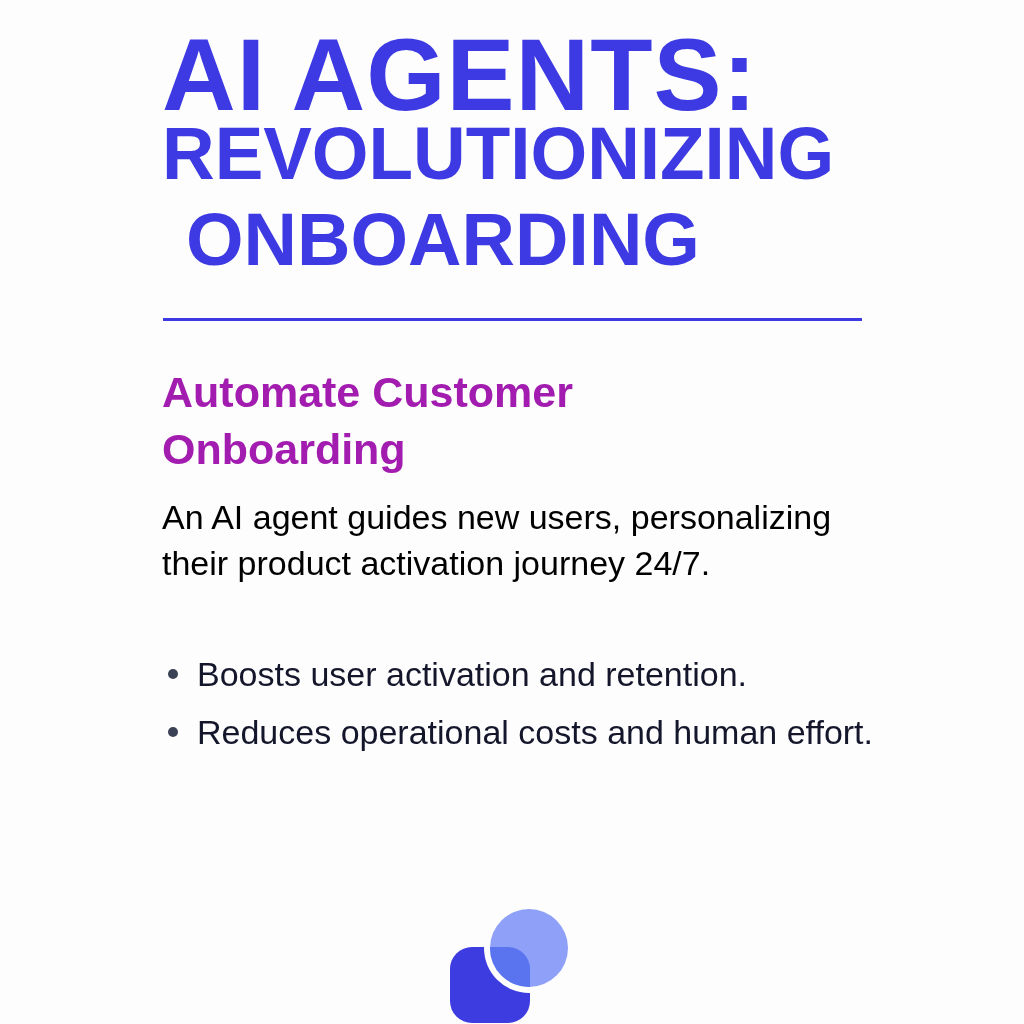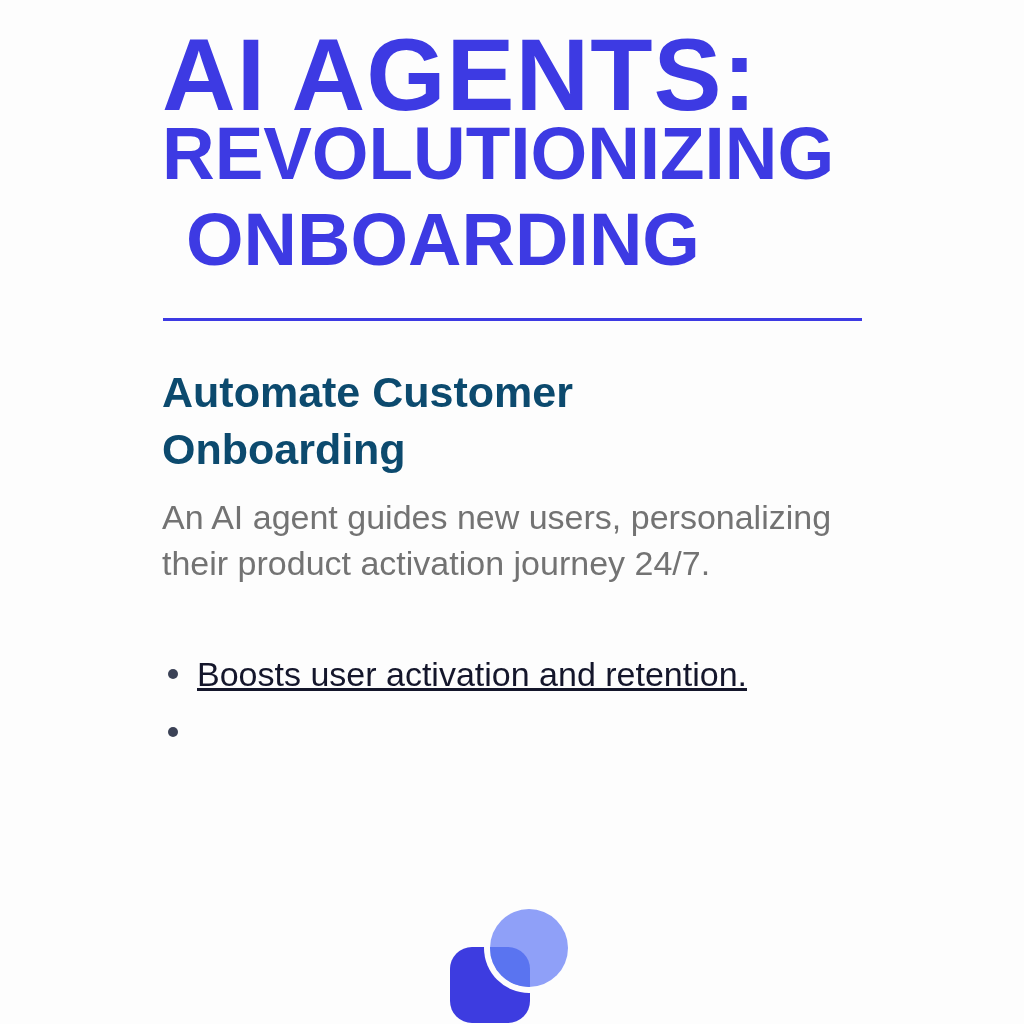--- a/index.html
+++ b/index.html
@@ -50,53 +50,52 @@
       top: 318px;
       width: 699px;
       height: 3px;
       background: #3d3ae3;
     }
     .subheading {
       position: absolute;
       left: 162px;
       top: 364px;
       margin: 0;
-      color: #0c4a6e;
+      color: #a21caf;
       font-weight: 700;
       font-size: 43px;
       line-height: 57px;
       width: 560px;
     }
     .body-text {
       position: absolute;
       left: 162px;
       top: 494px;
       margin: 0;
-      color: #737373;
+      color: #000000;
       font-size: 34px;
       line-height: 46px;
       width: 680px;
     }
     .bullets {
       position: absolute;
       left: 162px;
       top: 650px;
       margin: 0;
       padding: 0;
       list-style: none;
     }
     .bullet {
       position: relative;
       height: 58px;
       font-size: 34px;
       line-height: 48px;
       color: #14162b;
       white-space: nowrap;
       padding-left: 35px;
-      text-decoration: underline;
     }
     .bullet-dot {
       position: absolute;
       left: 6px;
       top: 19px;
       width: 10px;
       height: 10px;
       border-radius: 50%;
       background: #3b4256;
     }
@@ -121,20 +120,21 @@
 
 <p class="body-text">An AI agent guides new users, personalizing their product activation journey 24/7.</p>
 
 <ul class="bullets">
   <li class="bullet">
     <span class="bullet-dot"></span>
     <span>Boosts user activation and retention.</span>
   </li>
   <li class="bullet">
     <span class="bullet-dot"></span>
+    <span>Reduces operational costs and human effort.</span>
   </li>
 </ul>
 
 <div class="logo">
   <svg width="130" height="120" viewBox="0 0 130 120" xmlns="http://www.w3.org/2000/svg">
     <defs>
       <mask id="gapMask">
         <rect x="0" y="0" width="130" height="120" fill="white"></rect>
         <circle cx="83" cy="44" r="45" fill="black"></circle>
       </mask>

